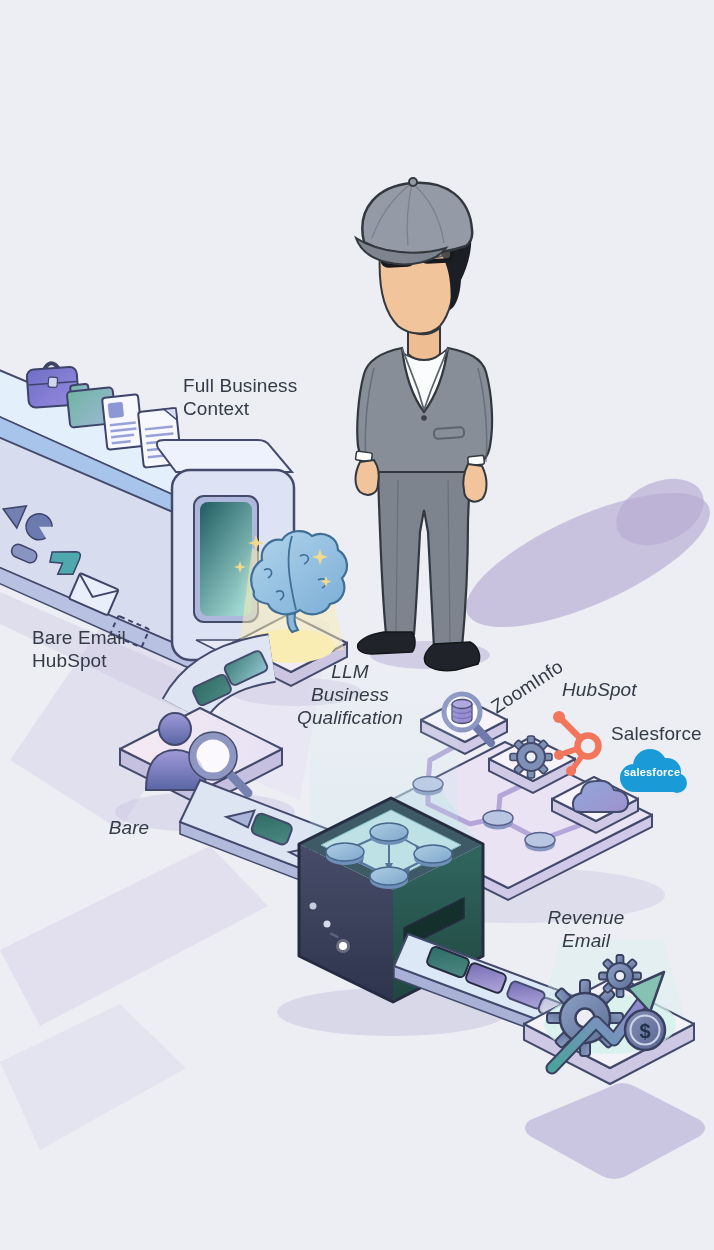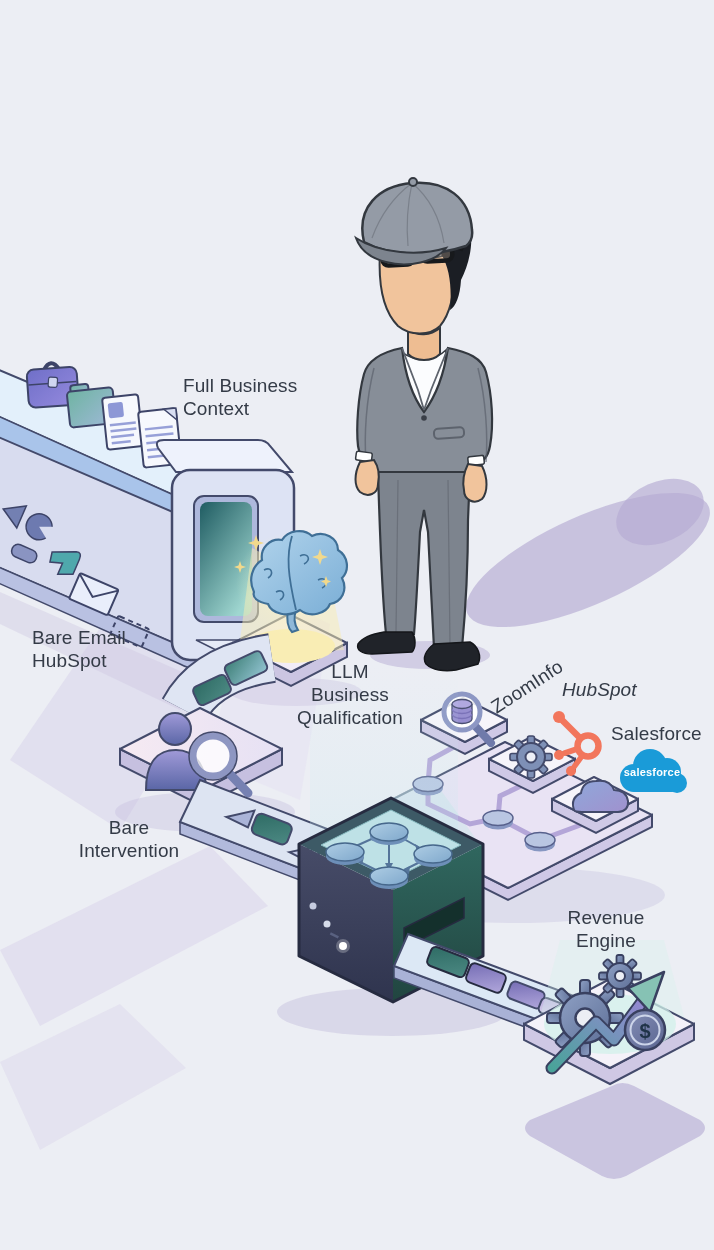--- a/index.html
+++ b/index.html
@@ -1,21 +1,21 @@
 <!DOCTYPE html>
 <html><head>
 <meta charset="utf-8">
 <style>
   html,body{margin:0;padding:0;background:#eceef4;}
   .canvas{position:relative;width:714px;height:1250px;background:#eceef4;overflow:hidden;
           font-family:"Liberation Sans",sans-serif;}
   .art{position:absolute;left:0;top:0;width:714px;height:1250px;}
   .lbl{position:absolute;font-size:19px;font-weight:500;color:#343b47;line-height:23px;letter-spacing:.1px;}
   .lbl span{display:block;}
-  .lbl.center{text-align:center;}
+  .lbl.center{text-align:center;font-style:italic;}
   .lbl.rot{transform:rotate(-33deg);transform-origin:center;text-align:center;}
   .wordmark{position:absolute;left:620px;top:766px;width:64px;text-align:center;color:#fff;
             font-size:11px;font-weight:700;letter-spacing:.2px;}
 </style>
 </head>
 <body>
 
 <div class="canvas">
 <svg class="art" viewBox="0 0 714 1250" xmlns="http://www.w3.org/2000/svg">
   <defs>
@@ -444,29 +444,28 @@
   <span>Bare Email</span>
   <span>HubSpot</span>
 </div>
 <div class="lbl center" style="left:280px;top:660px;width:140px;">
   <span>LLM</span>
   <span>Business</span>
   <span>Qualification</span>
 </div>
 <div class="lbl center" style="left:49px;top:816px;width:160px;">
   <span>Bare</span>
-  <span>Intervention</span>
 </div>
 <div class="lbl rot" style="left:467px;top:675px;width:120px;">
   <span>ZoomInfo</span>
 </div>
 <div class="lbl" style="left:562px;top:678px;font-style:italic;">
   <span>HubSpot</span>
 </div>
 <div class="lbl" style="left:611px;top:722px;">
   <span>Salesforce</span>
 </div>
 <div class="wordmark">salesforce</div>
-<div class="lbl center" style="left:536px;top:906px;width:140px;">
+<div class="lbl center" style="left:516px;top:906px;width:140px;">
   <span>Revenue</span>
-  <span>Engine</span>
+  <span>Email</span>
 </div>
 </div>
 
 </body></html>

